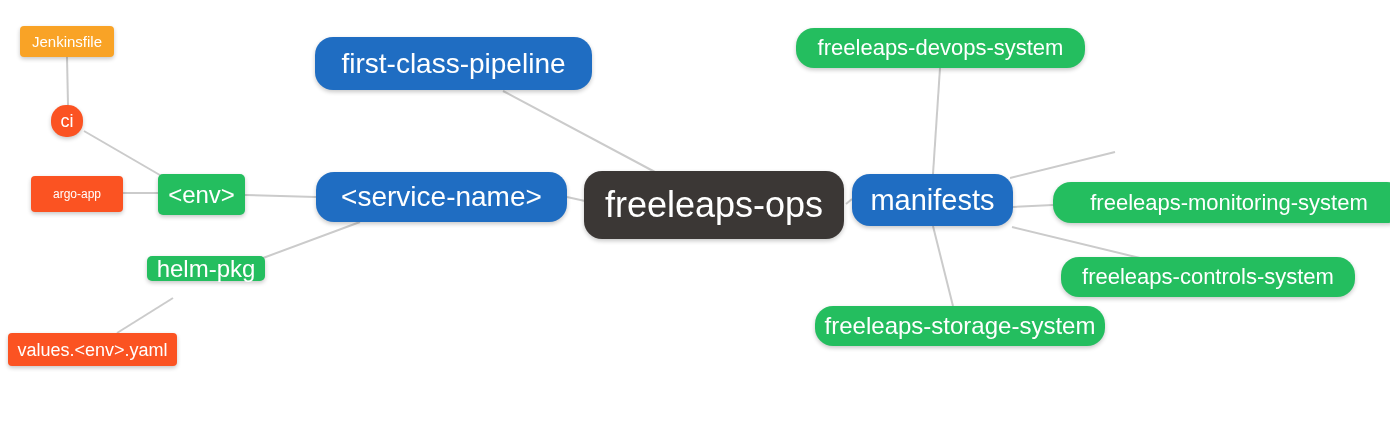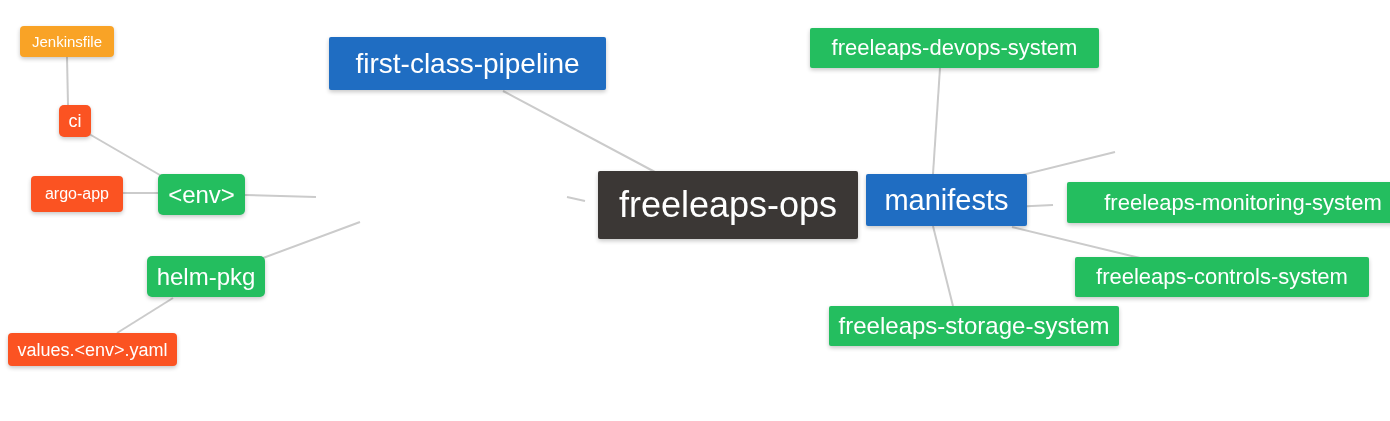--- a/index.html
+++ b/index.html
@@ -21,21 +21,21 @@
     box-shadow:0 2px 4px rgba(0,0,0,.22);
     cursor:pointer;
     line-height:1;
     user-select:none;
   }
   .c-blue  {background:var(--blue,#1f6dc2);}
   .c-green {background:var(--green,#24be5f);}
   .c-red   {background:var(--red,#fb5322);}
   .c-orange{background:var(--orange,#f9a326);}
   .c-dark  {background:var(--dark,#3b3735);}
-  .r4{border-radius:4px;} .r6{border-radius:2px;margin-left:14px;}
+  .r4{border-radius:4px;} .r6{border-radius:18px;}
 </style>
 </head>
 <body>
 
 <div id="canvas">
 
   <svg id="edges" viewBox="0 0 1390 421" xmlns="http://www.w3.org/2000/svg">
     <line x1="67" y1="57" x2="68" y2="105"></line>
     <line x1="84" y1="131" x2="165" y2="178"></line>
     <line x1="123" y1="193" x2="158" y2="193"></line>
@@ -46,26 +46,27 @@
     <line x1="567" y1="197" x2="585" y2="201"></line>
     <line x1="846" y1="204" x2="852" y2="199"></line>
     <line x1="940" y1="68" x2="933" y2="174"></line>
     <line x1="1010" y1="178" x2="1115" y2="152"></line>
     <line x1="1013" y1="207" x2="1053" y2="205"></line>
     <line x1="1012" y1="227" x2="1140" y2="258"></line>
     <line x1="933" y1="226" x2="953" y2="306"></line>
   </svg>
 
   <div class="node c-orange r4" style="left:20px;   top:26px;  width:94px;  height:31px; font-size:15px;">Jenkinsfile</div>
-  <div class="node c-red" style="left:59px;   top:105px; width:32px;  height:32px; font-size:18px;">ci</div>
-  <div class="node c-red r4" style="left:31px;   top:176px; width:92px;  height:36px; font-size:16px;">argo-app</div>
+  <div class="node c-red" style="left:51px;   top:105px; width:32px;  height:32px; font-size:18px;border-radius:15px;">ci</div>
+  <div class="node c-red r4" style="left:31px;   top:176px; width:92px;  height:36px; font-size:12px;">argo-app</div>
   <div class="node c-green" style="left:158px;  top:174px; width:87px;  height:41px; font-size:24px;">&lt;env&gt;</div>
-  <div class="node c-green" style="left:147px;  top:256px; width:118px; height:41px; font-size:24px;">helm-pkg</div>
+  <div class="node c-green" style="left:147px;  top:256px; width:118px; height:25px; font-size:24px;">helm-pkg</div>
   <div class="node c-red r4" style="left:8px;    top:333px; width:169px; height:33px; font-size:18px;">values.&lt;env&gt;.yaml</div>
   <div class="node c-blue r6" style="left:315px;  top:37px;  width:277px; height:53px; font-size:28px;">first-class-pipeline</div>
+  <div class="node c-blue r6" style="left:316px;  top:172px; width:251px; height:50px; font-size:28px;">&lt;service-name&gt;</div>
   <div class="node c-dark r6" style="left:584px;  top:171px; width:260px; height:68px; font-size:36px;">freeleaps-ops</div>
   <div class="node c-blue r6" style="left:852px;  top:174px; width:161px; height:52px; font-size:29px;">manifests</div>
   <div class="node c-green r6" style="left:796px;  top:28px;  width:289px; height:40px; font-size:22px;">freeleaps-devops-system</div>
   <div class="node c-green r6" style="left:1053px; top:182px; width:352px; height:41px; font-size:22px;">freeleaps-monitoring-system</div>
   <div class="node c-green r6" style="left:1061px; top:257px; width:294px; height:40px; font-size:22px;">freeleaps-controls-system</div>
   <div class="node c-green r6" style="left:815px;  top:306px; width:290px; height:40px; font-size:24px;">freeleaps-storage-system</div>
 
 </div>
 
 </body></html>

